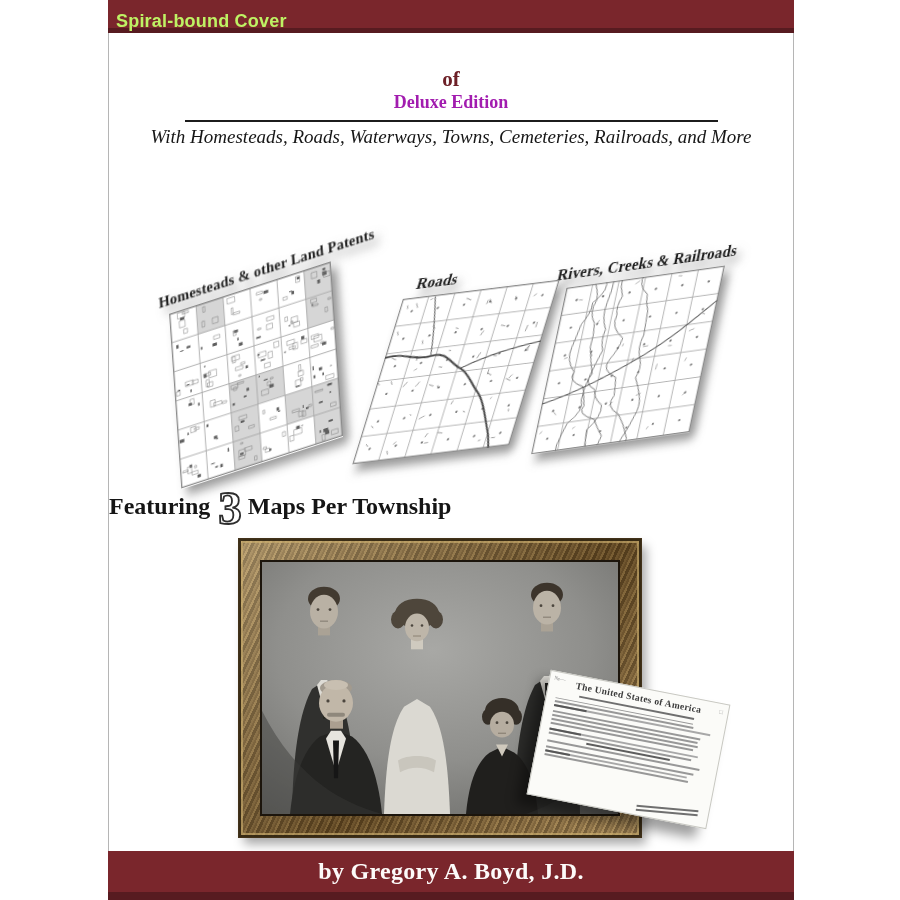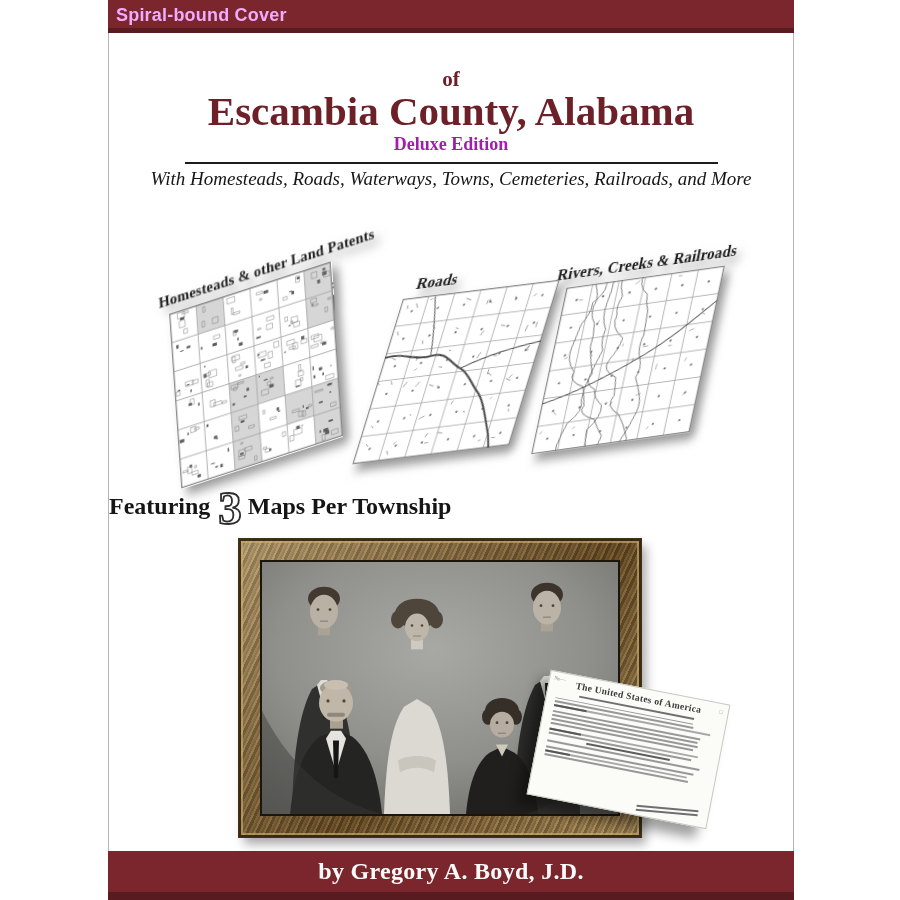--- a/index.html
+++ b/index.html
@@ -4,22 +4,22 @@
 <style>
   html,body{margin:0;padding:0;background:#ffffff;}
   body{width:900px;height:900px;position:relative;overflow:hidden;
        font-family:"Liberation Serif",serif;}
   .cover{position:absolute;left:108px;top:0;width:684px;height:900px;
          background:#fff;border-left:1px solid #b5b5b5;border-right:1px solid #b5b5b5;}
   
   .top-bar{position:absolute;left:-1px;right:-1px;top:0;height:33px;
            background:var(--maroon,#7a262c);
            box-shadow:inset 0 -5px 0 var(--maroon-dark,#571b20);}
-  .top-bar .lbl{color:#f0abfc;font-family:"Liberation Sans",sans-serif;
-           font-size:18px;font-weight:600;padding:5px 0 0 8px;letter-spacing:.2px;}
+  .top-bar .lbl{color:#bef264;font-family:"Liberation Sans",sans-serif;
+           font-size:18px;font-weight:600;padding:11px 0 0 8px;letter-spacing:.2px;}
   
   .title-wrap{position:absolute;top:50px;left:0;width:100%;text-align:center;
               color:var(--title-maroon,#6d2027);}
   .t-main{font-size:49px;font-weight:bold;line-height:1.02;margin:0;}
   .t-of{font-size:21px;font-weight:bold;line-height:1;margin-top:19px;}
   .t-region{font-size:41px;font-weight:bold;line-height:1.0;margin-top:1px;}
   .t-edition{font-size:18px;font-weight:600;color:#a21caf;margin-top:3px;line-height:1;}
   .t-rule{height:2px;width:533px;background:#1c1c1c;margin:9px auto 0 auto;}
   .t-sub{font-size:19px;font-style:italic;font-weight:400;color:#161616;margin-top:4px;}
   
@@ -73,21 +73,20 @@
 <body>
 
 <div class="cover">
 
   <div class="top-bar">
     <div class="lbl">Spiral-bound Cover</div>
   </div>
 
   <div class="title-wrap">
     <div class="t-of">of</div>
-    <div class="t-region">Escambia County, Alabama</div>
     <div class="t-edition">Deluxe Edition</div>
     <div class="t-rule"></div>
     <div class="t-sub">With Homesteads, Roads, Waterways, Towns, Cemeteries, Railroads, and More</div>
   </div>
 
   <div id="map1" class="mapcard">
     <div class="map-label">Homesteads &amp; other Land Patents</div>
     <svg id="map1svg" viewBox="0 0 100 100" preserveAspectRatio="none">
         <rect x="16.666666666666668" y="0" width="16.666666666666668" height="16.666666666666668" fill="#d6d6d6"></rect>
         <rect x="33.333333333333336" y="50" width="16.666666666666668" height="16.666666666666668" fill="#d6d6d6"></rect>

